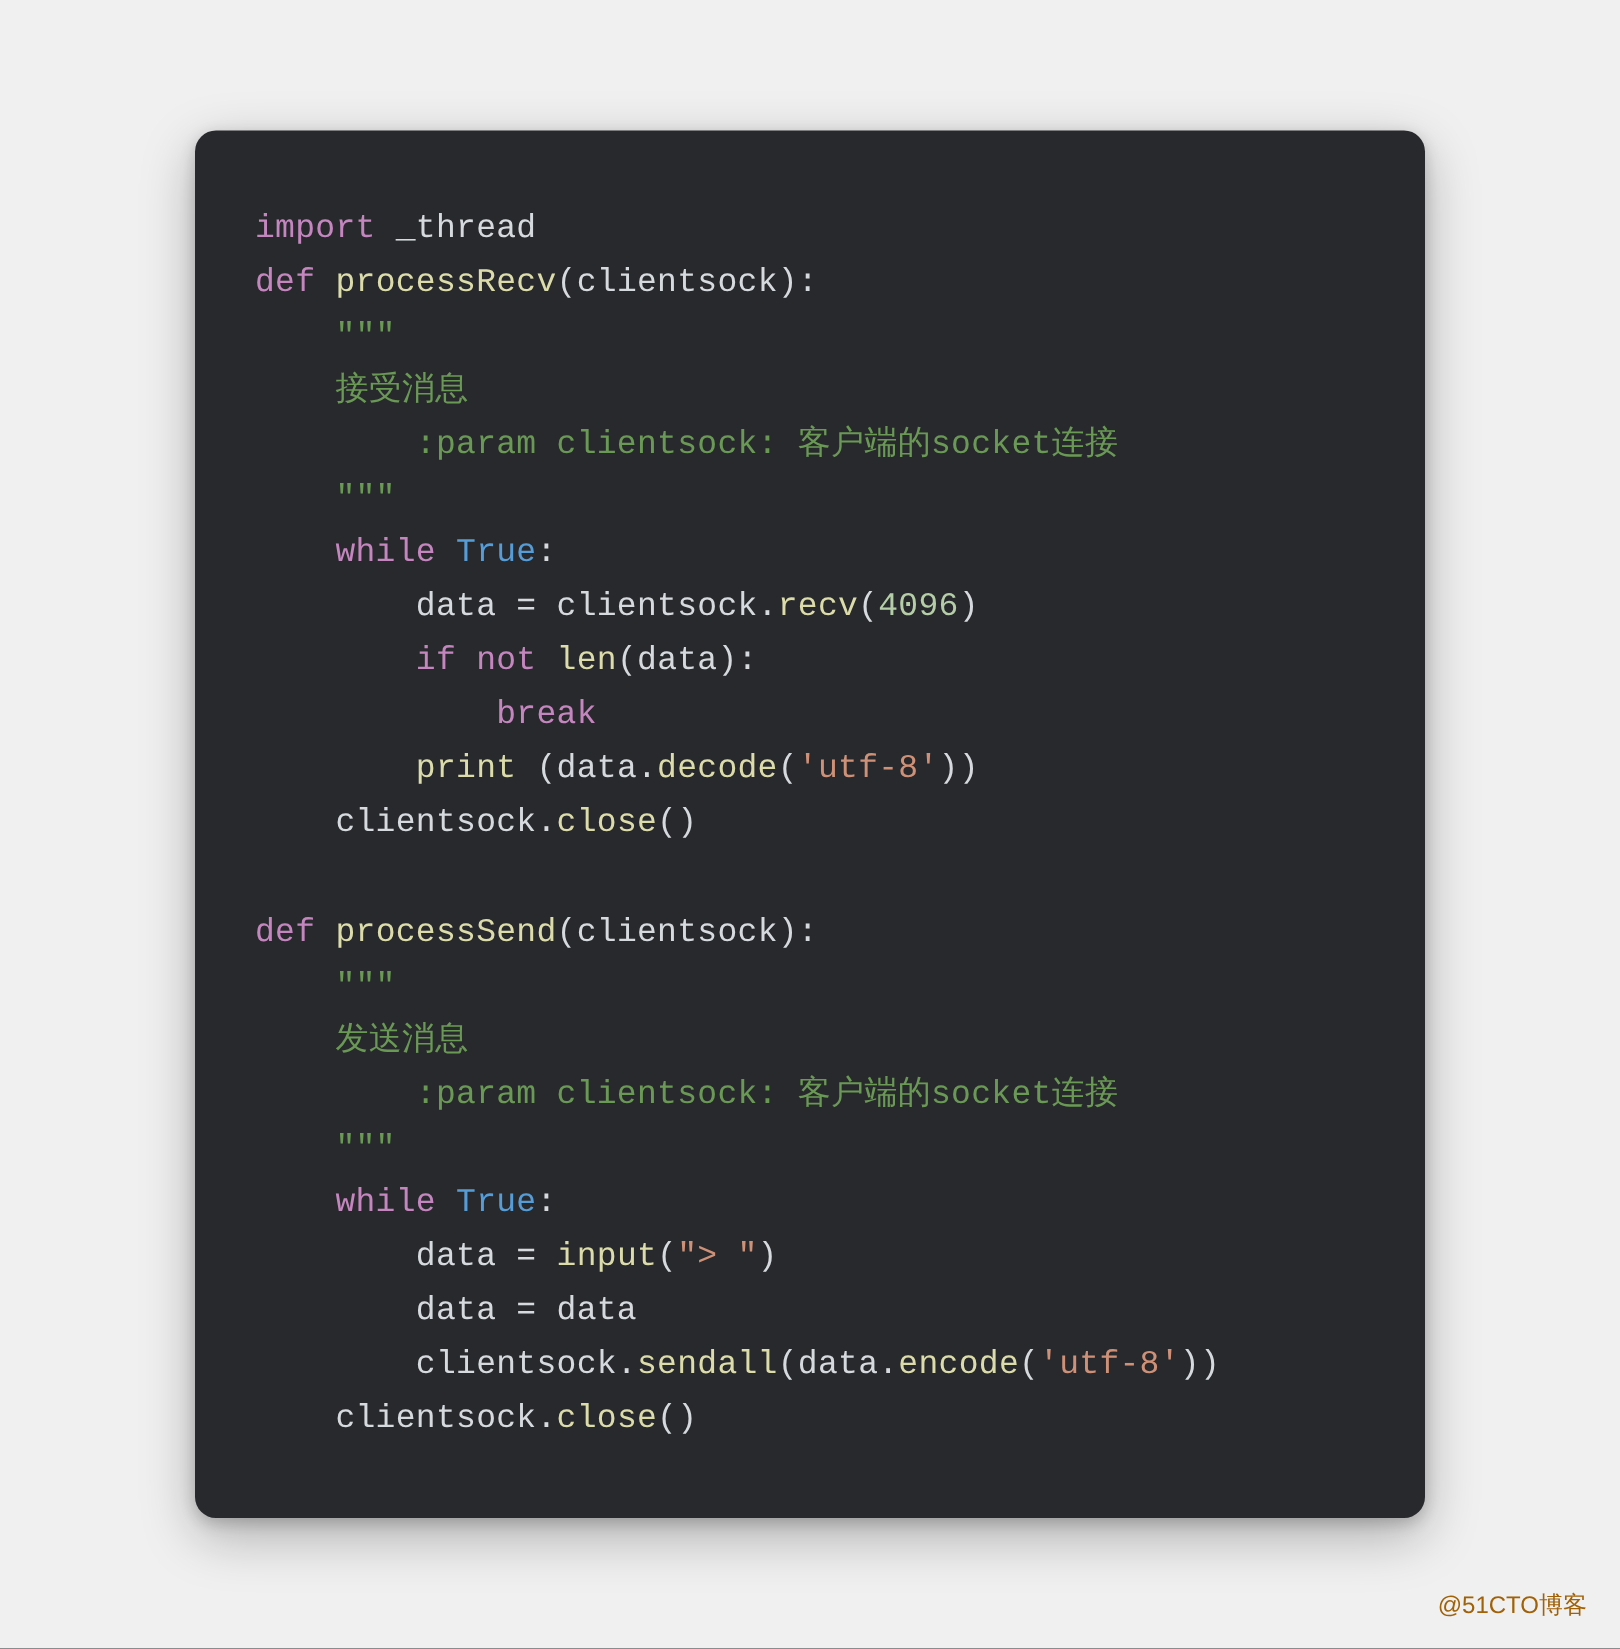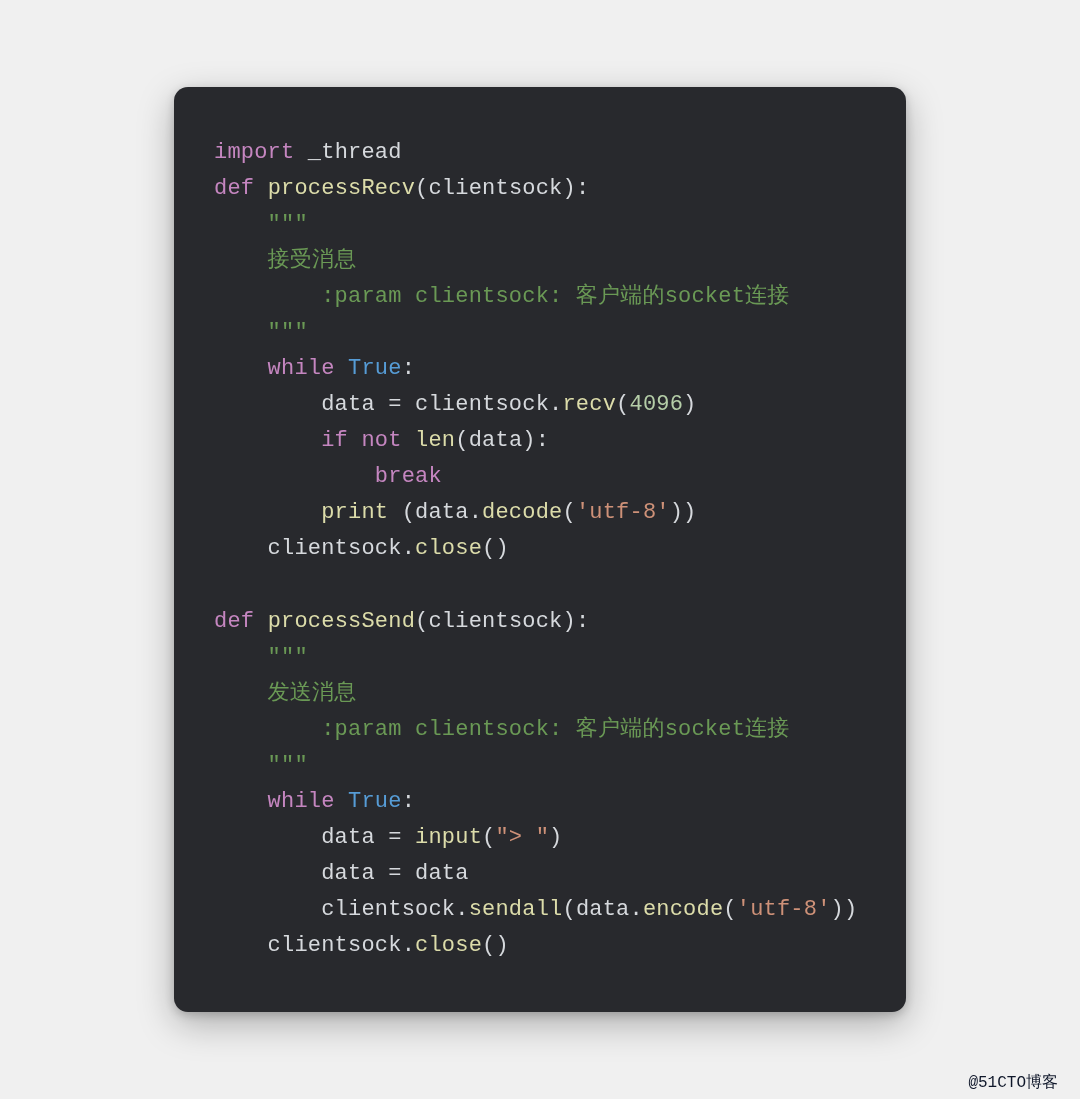--- a/index.html
+++ b/index.html
@@ -7,21 +7,21 @@
       width: 1080px;
       height: 1099px;
       background: #f0f0f0;
       display: flex;
       align-items: center;
       justify-content: center;
       position: relative;
       font-family: "SF Mono", "Consolas", "Monaco", "Courier New", monospace;
     }
     .code-card {
-      width: 732px;
+      width: 820px;
       background: #28292d;
       border-radius: 14px;
       padding: 48px 40px 48px 40px;
       box-shadow: 0 12px 36px rgba(0,0,0,0.28), 0 3px 10px rgba(0,0,0,0.18);
     }
     pre.code {
       font-family: "SF Mono", "Consolas", "Monaco", "Courier New", monospace;
       font-size: 22px;
       line-height: 1.64;
       color: #d6d9dd;
@@ -33,25 +33,25 @@
     .tok-ident { color: #d6d9dd; }
     .tok-const { color: #569cd6; } 
     .tok-str   { color: #ce9178; } 
     .tok-doc   { color: #6a9955; } 
     .tok-num   { color: #b5cea8; }
     .tok-punc  { color: #d6d9dd; }
     .tok-call  { color: #dcdcaa; }
     .tok-builtin { color: #dcdcaa; }
     .watermark {
       position: absolute;
-      bottom: 6px;
+      bottom: 18px;
       right: 22px;
       font-size: 16px;
-      color: #0f172a;
-      font-family: Liberation Mono, monospace;
+      color: #a16207;
+      font-family: Liberation Sans, sans-serif;
     }
   </style>
 </head>
 <body>
 
 <div class="code-card">
   <pre class="code" id="code-pre"><span><span class="tok-kw">import</span><span class="tok-ident"> _thread</span></span>
 <span><span class="tok-kw">def</span><span class="tok-ident"> </span><span class="tok-fn">processRecv</span><span class="tok-punc">(</span><span class="tok-ident">clientsock</span><span class="tok-punc">):</span></span>
 <span><span>    </span><span class="tok-doc">"""</span></span>
 <span><span>    </span><span class="tok-doc">接受消息</span></span>

